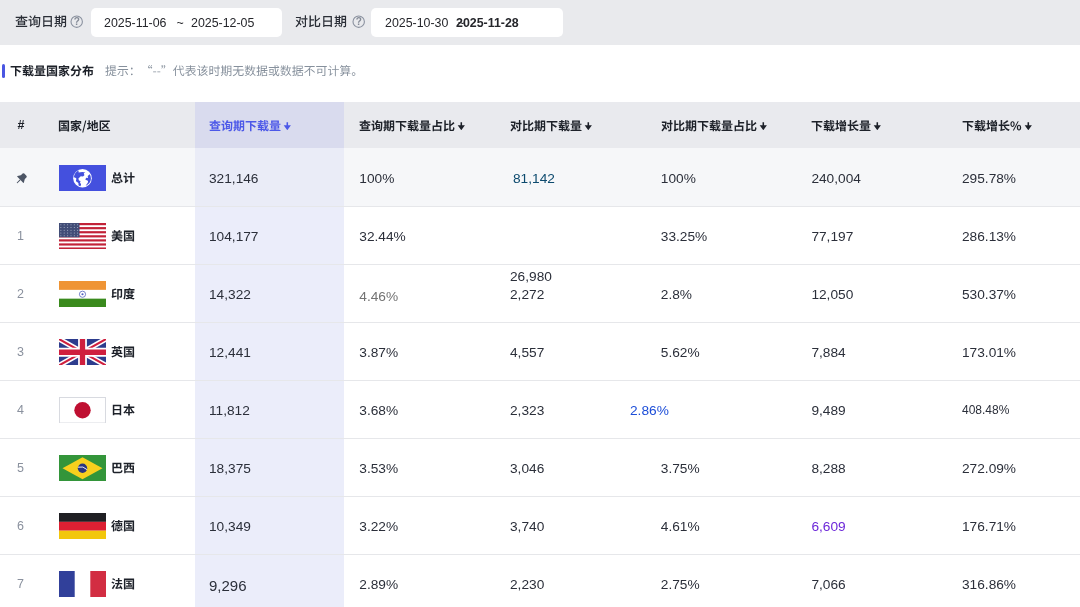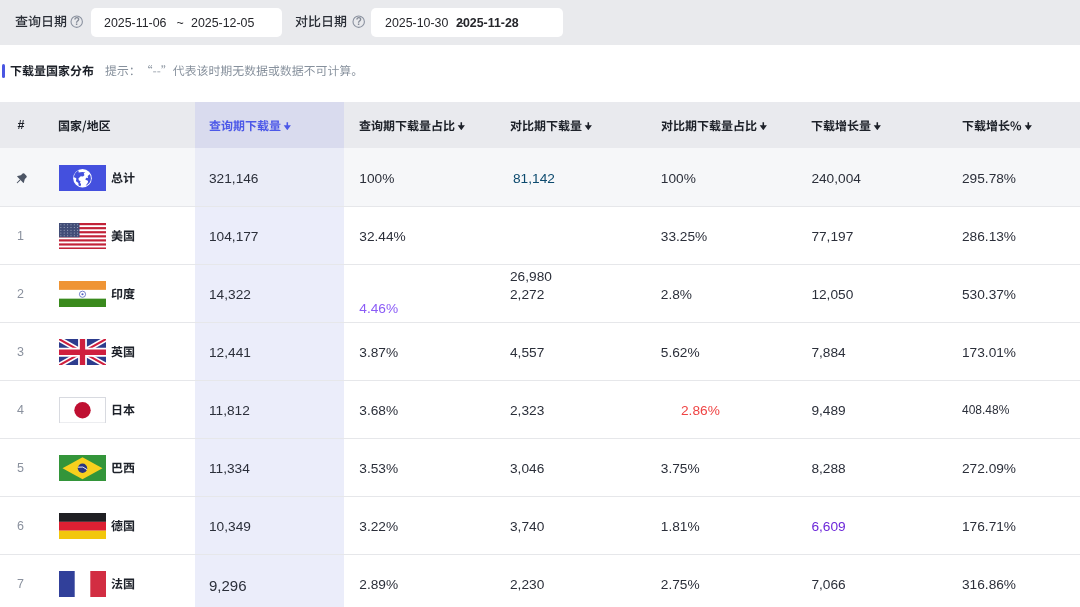--- a/index.html
+++ b/index.html
@@ -164,21 +164,21 @@
       <rect width="47" height="26.5" fill="#fff"></rect>
       <rect width="47" height="8.85" fill="#ef9434"></rect>
       <rect y="17.65" width="47" height="8.85" fill="#3a8a1d"></rect>
       <circle cx="23.5" cy="13.25" r="3.1" fill="none" stroke="#3f51b5" stroke-width="0.7"></circle>
       <circle cx="23.5" cy="13.25" r="1.1" fill="#5060c0"></circle>
     </svg></div>
 <svg style="position:absolute;left:111px;top:287.3px;" width="26" height="15" viewBox="0 -11.3 26 15">
     <path fill="#1d2129" d="M1.1 -0.3C1.5 -0.5 2.0 -0.6 5.6 -1.5C5.5 -1.8 5.5 -2.4 5.5 -2.8L2.6 -2.2V-4.7H5.5V-6.1H2.6V-7.8C3.7 -8.1 4.8 -8.4 5.7 -8.7L4.6 -9.9C3.7 -9.5 2.4 -9.1 1.1 -8.8V-2.6C1.1 -2.2 0.8 -1.9 0.5 -1.8C0.7 -1.4 1.0 -0.6 1.1 -0.3ZM6.2 -9.4V1.1H7.7V-7.9H9.7V-2.3C9.7 -2.2 9.6 -2.1 9.4 -2.1C9.3 -2.1 8.7 -2.1 8.1 -2.1C8.4 -1.7 8.6 -1.0 8.7 -0.6C9.5 -0.6 10.1 -0.6 10.5 -0.9C11.0 -1.1 11.1 -1.6 11.1 -2.3V-9.4Z M16.6 -7.5V-6.8H15.0V-5.6H16.6V-3.7H21.6V-5.6H23.3V-6.8H21.6V-7.5H20.2V-6.8H18.0V-7.5ZM20.2 -5.6V-4.8H18.0V-5.6ZM20.6 -2.1C20.1 -1.7 19.6 -1.4 19.0 -1.2C18.3 -1.4 17.8 -1.8 17.4 -2.1ZM15.1 -3.3V-2.1H16.4L15.9 -1.9C16.3 -1.4 16.8 -1.0 17.4 -0.6C16.5 -0.4 15.5 -0.3 14.5 -0.2C14.7 0.1 15.0 0.6 15.1 1.0C16.5 0.8 17.8 0.6 18.9 0.2C20.0 0.6 21.3 0.9 22.8 1.1C23.0 0.7 23.4 0.1 23.7 -0.2C22.6 -0.3 21.5 -0.4 20.6 -0.6C21.5 -1.2 22.2 -1.9 22.8 -2.9L21.9 -3.3L21.6 -3.3ZM17.6 -10.0C17.7 -9.7 17.8 -9.4 17.8 -9.2H13.3V-6.0C13.3 -4.1 13.3 -1.4 12.3 0.4C12.7 0.5 13.3 0.8 13.6 1.1C14.6 -0.9 14.8 -3.9 14.8 -6.0V-7.8H23.5V-9.2H19.5C19.4 -9.5 19.2 -9.9 19.0 -10.3Z"></path>
   </svg>
 <div style="position:absolute;left:209px;top:287.9px;font-size:13.7px;color:#2b2f3a;font-weight:400;line-height:1;white-space:nowrap;">14,322</div>
-<div style="position:absolute;left:359.3px;top:302px;font-size:13.7px;color:#8b5cf6;font-weight:400;line-height:1;white-space:nowrap;">4.46%</div>
+<div style="position:absolute;left:359.3px;top:290px;font-size:13.7px;color:#737373;font-weight:400;line-height:1;white-space:nowrap;">4.46%</div>
 <div style="position:absolute;left:510px;top:287.9px;font-size:13.7px;color:#2b2f3a;font-weight:400;line-height:1;white-space:nowrap;">2,272</div>
 <div style="position:absolute;left:660.8px;top:287.9px;font-size:13.7px;color:#2b2f3a;font-weight:400;line-height:1;white-space:nowrap;">2.8%</div>
 <div style="position:absolute;left:811.4px;top:287.9px;font-size:13.7px;color:#2b2f3a;font-weight:400;line-height:1;white-space:nowrap;">12,050</div>
 <div style="position:absolute;left:962px;top:287.9px;font-size:13.7px;color:#2b2f3a;font-weight:400;line-height:1;white-space:nowrap;">530.37%</div>
 <div style="position:absolute;left:15.5px;top:345.8px;font-size:12.5px;color:#8a919e;font-weight:400;line-height:1;white-space:nowrap;width:10px;text-align:center">3</div>
 <div style="position:absolute;left:59px;top:338.75px;width:47px;height:26.5px;line-height:0"><svg width="47" height="26.5" viewBox="0 0 47 26.5">
       <rect width="47" height="26.5" fill="#2d3c8d"></rect>
       <path d="M0 0 47 26.5 M47 0 0 26.5" stroke="#fff" stroke-width="5.3"></path>
       <path d="M0 0 47 26.5 M47 0 0 26.5" stroke="#cf1f3e" stroke-width="2"></path>
       <path d="M23.5 0 V26.5 M0 13.25 H47" stroke="#fff" stroke-width="8.8"></path>
@@ -197,52 +197,52 @@
 <div style="position:absolute;left:59px;top:396.75px;width:47px;height:26.5px;line-height:0"><svg width="47" height="26.5" viewBox="0 0 47 26.5">
       <rect x="0.5" y="0.5" width="46" height="25.5" fill="#fff" stroke="#d8dae0" stroke-width="1"></rect>
       <circle cx="23.5" cy="13.25" r="8.2" fill="#bf0f31"></circle>
     </svg></div>
 <svg style="position:absolute;left:111px;top:403.3px;" width="26" height="15" viewBox="0 -11.3 26 15">
     <path fill="#1d2129" d="M3.3 -4.0H8.7V-1.3H3.3ZM3.3 -5.4V-8.0H8.7V-5.4ZM1.8 -9.5V0.9H3.3V0.1H8.7V0.9H10.2V-9.5Z M17.2 -6.4V-2.4H15.0C15.9 -3.6 16.6 -4.9 17.1 -6.4ZM18.8 -6.4H18.8C19.3 -4.9 20.1 -3.6 20.9 -2.4H18.8ZM17.2 -10.2V-7.9H12.7V-6.4H15.7C14.9 -4.6 13.7 -2.8 12.3 -1.9C12.6 -1.6 13.1 -1.1 13.3 -0.7C13.8 -1.1 14.3 -1.5 14.7 -2.0V-1.0H17.2V1.1H18.8V-1.0H21.3V-2.0C21.6 -1.5 22.1 -1.1 22.5 -0.8C22.8 -1.2 23.3 -1.7 23.7 -2.0C22.3 -3.0 21.0 -4.6 20.3 -6.4H23.3V-7.9H18.8V-10.2Z"></path>
   </svg>
 <div style="position:absolute;left:209px;top:403.9px;font-size:13.7px;color:#2b2f3a;font-weight:400;line-height:1;white-space:nowrap;">11,812</div>
 <div style="position:absolute;left:359.3px;top:403.9px;font-size:13.7px;color:#2b2f3a;font-weight:400;line-height:1;white-space:nowrap;">3.68%</div>
 <div style="position:absolute;left:510px;top:403.9px;font-size:13.7px;color:#2b2f3a;font-weight:400;line-height:1;white-space:nowrap;">2,323</div>
-<div style="position:absolute;left:681px;top:403.9px;font-size:13.7px;color:#ef4444;font-weight:400;line-height:1;white-space:nowrap;">2.86%</div>
+<div style="position:absolute;left:630px;top:403.9px;font-size:13.7px;color:#1d4ed8;font-weight:400;line-height:1;white-space:nowrap;">2.86%</div>
 <div style="position:absolute;left:811.4px;top:403.9px;font-size:13.7px;color:#2b2f3a;font-weight:400;line-height:1;white-space:nowrap;">9,489</div>
 <div style="position:absolute;left:962px;top:403.9px;font-size:12px;color:#2b2f3a;font-weight:400;line-height:1;white-space:nowrap;">408.48%</div>
 <div style="position:absolute;left:15.5px;top:461.8px;font-size:12.5px;color:#8a919e;font-weight:400;line-height:1;white-space:nowrap;width:10px;text-align:center">5</div>
 <div style="position:absolute;left:59px;top:454.75px;width:47px;height:26.5px;line-height:0"><svg width="47" height="26.5" viewBox="0 0 47 26.5">
       <rect width="47" height="26.5" fill="#33953a"></rect>
       <path d="M23.5 2.2 L43.5 13.25 L23.5 24.3 L3.5 13.25 Z" fill="#f8d01e"></path>
       <circle cx="23.5" cy="13.25" r="4.7" fill="#2a3580"></circle>
       <path d="M19 12.2 a 9 9 0 0 1 9 2.4" stroke="#fff" stroke-width="0.9" fill="none"></path>
     </svg></div>
 <svg style="position:absolute;left:111px;top:461.3px;" width="26" height="15" viewBox="0 -11.3 26 15">
     <path fill="#1d2129" d="M5.1 -5.5H2.9V-8.1H5.1ZM6.6 -5.5V-8.1H8.9V-5.5ZM1.4 -9.5V-1.6C1.4 0.4 2.1 0.9 4.4 0.9C5.0 0.9 8.0 0.9 8.6 0.9C10.7 0.9 11.3 0.2 11.6 -1.8C11.1 -1.9 10.5 -2.1 10.1 -2.4C9.9 -0.8 9.7 -0.5 8.5 -0.5C7.9 -0.5 5.0 -0.5 4.4 -0.5C3.0 -0.5 2.9 -0.7 2.9 -1.6V-4.1H8.9V-3.5H10.4V-9.5Z M12.6 -9.5V-8.1H16.0V-6.9H13.2V1.0H14.6V0.3H21.5V1.0H23.0V-6.9H20.0V-8.1H23.4V-9.5ZM14.6 -1.0V-2.8C14.8 -2.6 15.0 -2.3 15.1 -2.1C16.8 -2.9 17.2 -4.3 17.3 -5.5H18.6V-4.2C18.6 -2.9 18.9 -2.5 20.1 -2.5C20.4 -2.5 21.2 -2.5 21.4 -2.5H21.5V-1.0ZM14.6 -3.3V-5.5H16.0C16.0 -4.7 15.7 -3.9 14.6 -3.3ZM17.3 -6.9V-8.1H18.6V-6.9ZM20.0 -5.5H21.5V-3.8C21.4 -3.8 21.4 -3.8 21.3 -3.8C21.1 -3.8 20.5 -3.8 20.3 -3.8C20.0 -3.8 20.0 -3.9 20.0 -4.2Z"></path>
   </svg>
-<div style="position:absolute;left:209px;top:461.9px;font-size:13.7px;color:#2b2f3a;font-weight:400;line-height:1;white-space:nowrap;">11,334</div>
+<div style="position:absolute;left:209px;top:461.9px;font-size:13.7px;color:#2b2f3a;font-weight:400;line-height:1;white-space:nowrap;">18,375</div>
 <div style="position:absolute;left:359.3px;top:461.9px;font-size:13.7px;color:#2b2f3a;font-weight:400;line-height:1;white-space:nowrap;">3.53%</div>
 <div style="position:absolute;left:510px;top:461.9px;font-size:13.7px;color:#2b2f3a;font-weight:400;line-height:1;white-space:nowrap;">3,046</div>
 <div style="position:absolute;left:660.8px;top:461.9px;font-size:13.7px;color:#2b2f3a;font-weight:400;line-height:1;white-space:nowrap;">3.75%</div>
 <div style="position:absolute;left:811.4px;top:461.9px;font-size:13.7px;color:#2b2f3a;font-weight:400;line-height:1;white-space:nowrap;">8,288</div>
 <div style="position:absolute;left:962px;top:461.9px;font-size:13.7px;color:#2b2f3a;font-weight:400;line-height:1;white-space:nowrap;">272.09%</div>
 <div style="position:absolute;left:15.5px;top:519.8px;font-size:12.5px;color:#8a919e;font-weight:400;line-height:1;white-space:nowrap;width:10px;text-align:center">6</div>
 <div style="position:absolute;left:59px;top:512.75px;width:47px;height:26.5px;line-height:0"><svg width="47" height="26.5" viewBox="0 0 47 26.5">
       <rect width="47" height="8.85" fill="#1f1f23"></rect>
       <rect y="8.85" width="47" height="8.85" fill="#dd2033"></rect>
       <rect y="17.7" width="47" height="8.8" fill="#f2c70c"></rect>
     </svg></div>
 <svg style="position:absolute;left:111px;top:519.3px;" width="26" height="15" viewBox="0 -11.3 26 15">
     <path fill="#1d2129" d="M5.5 -2.0V-0.5C5.5 0.6 5.8 0.9 7.1 0.9C7.3 0.9 8.3 0.9 8.5 0.9C9.5 0.9 9.8 0.6 9.9 -0.7C9.6 -0.8 9.1 -1.0 8.8 -1.2C8.8 -0.3 8.7 -0.2 8.4 -0.2C8.2 -0.2 7.4 -0.2 7.2 -0.2C6.8 -0.2 6.8 -0.2 6.8 -0.5V-2.0ZM4.2 -2.2C4.1 -1.5 3.7 -0.6 3.3 0.0L4.4 0.6C4.8 -0.0 5.1 -1.0 5.3 -1.8ZM9.4 -1.8C9.9 -1.1 10.5 -0.1 10.6 0.5L11.7 0.0C11.5 -0.7 11.0 -1.6 10.5 -2.3ZM9.2 -6.6H10.0V-5.4H9.2ZM7.4 -6.6H8.2V-5.4H7.4ZM5.6 -6.6H6.4V-5.4H5.6ZM2.7 -10.2C2.1 -9.3 1.1 -8.2 0.3 -7.5C0.5 -7.2 0.8 -6.6 1.0 -6.3C2.0 -7.2 3.1 -8.5 3.9 -9.7ZM7.1 -10.2 7.1 -9.3H4.0V-8.2H7.0L6.9 -7.6H4.5V-4.4H11.2V-7.6H8.2L8.3 -8.2H11.6V-9.3H8.5L8.6 -10.2ZM6.8 -2.5C7.1 -2.0 7.4 -1.4 7.6 -1.0L8.7 -1.4C8.5 -1.8 8.2 -2.3 8.0 -2.7H11.6V-3.8H3.9V-2.7H7.5ZM2.8 -7.5C2.2 -6.2 1.2 -4.8 0.2 -3.9C0.5 -3.6 0.9 -2.8 1.0 -2.5C1.3 -2.8 1.6 -3.2 1.9 -3.5V1.1H3.2V-5.4C3.6 -6.0 3.9 -6.5 4.1 -7.1Z M14.9 -2.7V-1.5H21.1V-2.7H20.3L20.9 -3.1C20.7 -3.4 20.3 -3.8 20.0 -4.2H20.6V-5.4H18.6V-6.5H20.9V-7.8H15.0V-6.5H17.3V-5.4H15.3V-4.2H17.3V-2.7ZM19.0 -3.8C19.3 -3.5 19.6 -3.0 19.8 -2.7H18.6V-4.2H19.7ZM12.9 -9.7V1.1H14.4V0.5H21.5V1.1H23.1V-9.7ZM14.4 -0.9V-8.4H21.5V-0.9Z"></path>
   </svg>
 <div style="position:absolute;left:209px;top:519.9px;font-size:13.7px;color:#2b2f3a;font-weight:400;line-height:1;white-space:nowrap;">10,349</div>
 <div style="position:absolute;left:359.3px;top:519.9px;font-size:13.7px;color:#2b2f3a;font-weight:400;line-height:1;white-space:nowrap;">3.22%</div>
 <div style="position:absolute;left:510px;top:519.9px;font-size:13.7px;color:#2b2f3a;font-weight:400;line-height:1;white-space:nowrap;">3,740</div>
-<div style="position:absolute;left:660.8px;top:519.9px;font-size:13.7px;color:#2b2f3a;font-weight:400;line-height:1;white-space:nowrap;">1.81%</div>
+<div style="position:absolute;left:660.8px;top:519.9px;font-size:13.7px;color:#2b2f3a;font-weight:400;line-height:1;white-space:nowrap;">4.61%</div>
 <div style="position:absolute;left:811.4px;top:519.9px;font-size:13.7px;color:#6d28d9;font-weight:400;line-height:1;white-space:nowrap;">6,609</div>
 <div style="position:absolute;left:962px;top:519.9px;font-size:13.7px;color:#2b2f3a;font-weight:400;line-height:1;white-space:nowrap;">176.71%</div>
 <div style="position:absolute;left:15.5px;top:577.8px;font-size:12.5px;color:#8a919e;font-weight:400;line-height:1;white-space:nowrap;width:10px;text-align:center">7</div>
 <div style="position:absolute;left:59px;top:570.75px;width:47px;height:26.5px;line-height:0"><svg width="47" height="26.5" viewBox="0 0 47 26.5">
       <rect width="47" height="26.5" fill="#fff"></rect>
       <rect width="15.7" height="26.5" fill="#31409a"></rect>
       <rect x="31.3" width="15.7" height="26.5" fill="#d22d42"></rect>
     </svg></div>
 <svg style="position:absolute;left:111px;top:577.3px;" width="26" height="15" viewBox="0 -11.3 26 15">
     <path fill="#1d2129" d="M1.1 -9.0C1.9 -8.7 2.9 -8.1 3.4 -7.7L4.2 -8.8C3.7 -9.2 2.7 -9.8 1.9 -10.1ZM0.4 -5.8C1.2 -5.4 2.2 -4.9 2.7 -4.5L3.5 -5.7C3.0 -6.1 1.9 -6.6 1.2 -6.9ZM0.8 -0.0 2.1 0.9C2.8 -0.2 3.5 -1.6 4.2 -2.9L3.1 -3.8C2.4 -2.4 1.5 -0.9 0.8 -0.0ZM4.8 0.8C5.2 0.6 5.8 0.5 9.8 0.0C10.0 0.4 10.2 0.8 10.3 1.1L11.5 0.4C11.2 -0.6 10.4 -2.0 9.5 -3.0L8.4 -2.4C8.7 -2.1 8.9 -1.6 9.2 -1.2L6.3 -0.9C6.9 -1.8 7.5 -2.9 8.0 -4.0H11.3V-5.4H8.4V-7.0H10.9V-8.4H8.4V-10.2H6.9V-8.4H4.6V-7.0H6.9V-5.4H4.1V-4.0H6.3C5.9 -2.8 5.3 -1.8 5.1 -1.4C4.8 -1.0 4.6 -0.7 4.3 -0.6C4.5 -0.2 4.7 0.5 4.8 0.8Z M14.9 -2.7V-1.5H21.1V-2.7H20.3L20.9 -3.1C20.7 -3.4 20.3 -3.8 20.0 -4.2H20.6V-5.4H18.6V-6.5H20.9V-7.8H15.0V-6.5H17.3V-5.4H15.3V-4.2H17.3V-2.7ZM19.0 -3.8C19.3 -3.5 19.6 -3.0 19.8 -2.7H18.6V-4.2H19.7ZM12.9 -9.7V1.1H14.4V0.5H21.5V1.1H23.1V-9.7ZM14.4 -0.9V-8.4H21.5V-0.9Z"></path>

